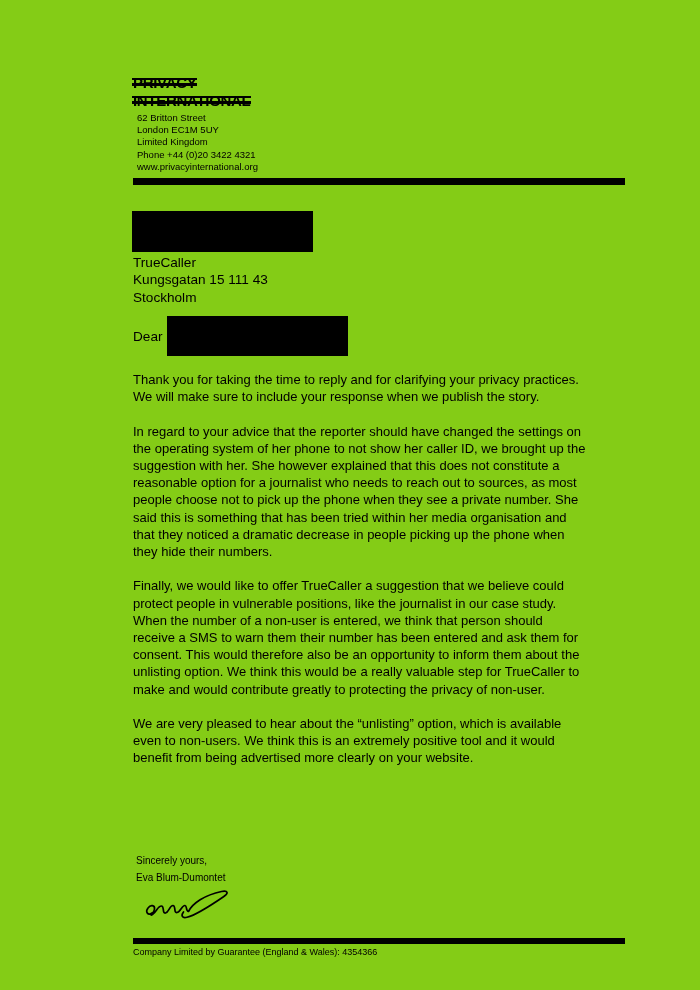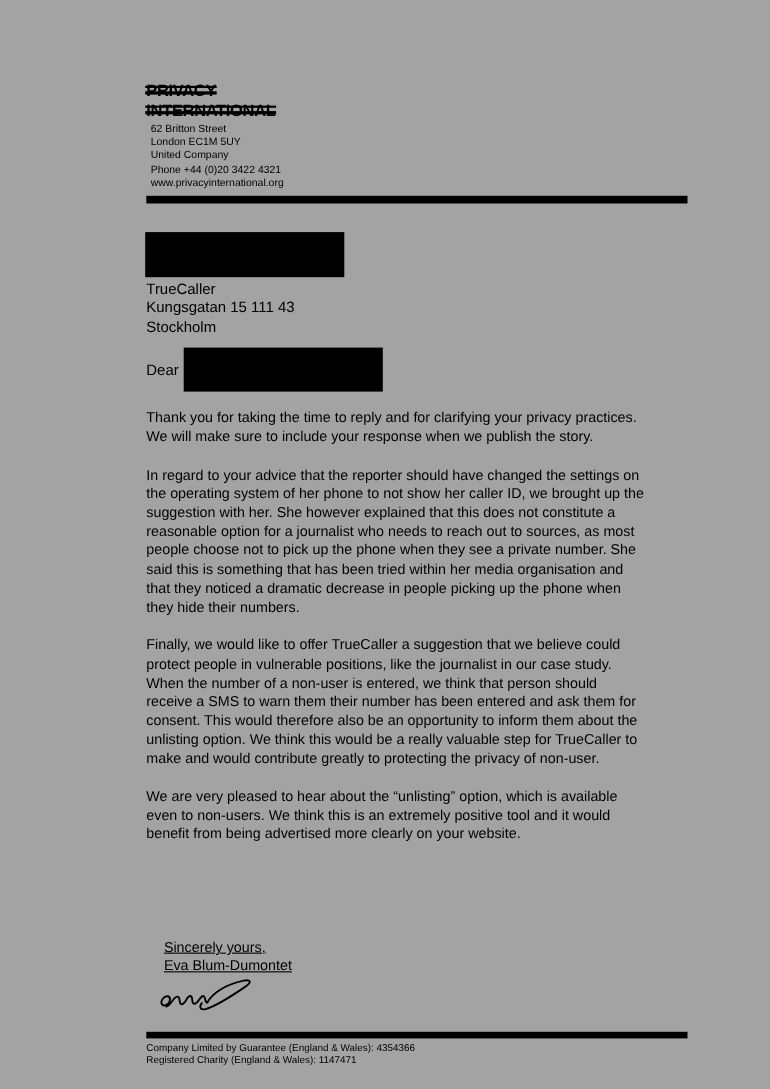--- a/index.html
+++ b/index.html
@@ -1,20 +1,20 @@
 <!DOCTYPE html>
 <html><head>
 <meta charset="utf-8">
 <style>
   * { margin:0; padding:0; box-sizing:border-box; }
   html,body { background:#ffffff; }
   .page {
     position:relative;
     width:700px; height:990px;
-    background:#a3a3a3;
+    background:#84cc16;
     font-family:"Liberation Sans", sans-serif;
     color:#000;
     overflow:hidden;
   }
   .content { position:absolute; left:133px; top:0; width:500px; height:100%; }
 
   
   .logo { position:absolute; top:74px; left:0; font-weight:bold; font-size:15px; line-height:18px; letter-spacing:-0.3px; }
   .logo-word { position:relative; display:inline-block; }
   .logo-word::before, .logo-word::after {
@@ -33,41 +33,41 @@
   .redaction-recipient { position:absolute; top:211px; left:-1px; width:181px; height:41px; }
 
   .recipient { position:absolute; top:254px; left:0; font-size:13.6px; line-height:17.3px; }
 
   .salutation { position:absolute; top:322px; left:0; height:28px; display:flex; align-items:center; font-size:13.6px; }
   .redaction-salutation { width:181px; height:40px; margin-left:5px; }
 
   .body-text { position:absolute; top:371px; left:0; font-size:13px; line-height:17.2px; }
   .body-text p { white-space:pre; margin:0 0 17.2px 0; }
 
-  .closing { position:absolute; top:852px; left:16px; font-size:13px; line-height:17.2px;text-decoration:underline; }
+  .closing { position:absolute; top:852px; left:3px; font-size:10px; line-height:17.2px; }
 
   .signature { position:absolute; top:886px; left:10px; }
 
   .footer-text { position:absolute; top:947px; left:0; font-size:9px; line-height:11.4px; }
 </style>
 </head>
 <body>
 
 <div class="page">
   <div class="content">
 
     <div class="logo">
       <div><span class="logo-word">PRIVACY</span></div>
       <div><span class="logo-word">INTERNATIONAL</span></div>
     </div>
 
     <div class="letterhead-address">
       <div>62 Britton Street</div>
       <div>London EC1M 5UY</div>
-      <div>United Company</div>
+      <div>Limited Kingdom</div>
       <div>Phone +44 (0)20 3422 4321</div>
       <div>www.privacyinternational.org</div>
     </div>
 
     <div class="bar bar-top"></div>
 
     <div class="redaction redaction-recipient"></div>
     <div class="recipient">
       <div>TrueCaller</div>
       <div>Kungsgatan 15 111 43</div>
@@ -111,17 +111,16 @@
       <path d="M9,27 c-4,3 -7,-1 -4,-5 c2.5,-3.5 7,-3 6.5,1 c-0.5,4.5 -5.5,7.5 -2,5.5
                c4,-2.2 5,-8.5 9,-8.5 c3,0 0.5,7.5 4,7 c3.5,-0.5 4,-7.5 7.5,-7.5
                c3,0 0.5,7.5 4,7 c3.5,-0.5 5,-7.5 8,-7 c2.2,0.4 0.6,5.6 3.5,6
                c4,-8 16,-16.5 33,-20 c6.5,-1.3 7.5,1.5 2,5.2
                c-12,8.2 -28.5,18.5 -36.5,20.6 c-5,1.3 -6.2,-2 -3.5,-5.3" fill="none" stroke="#000" stroke-width="1.7" stroke-linecap="round" stroke-linejoin="round"></path>
     </svg>
 
     <div class="bar bar-bottom"></div>
     <div class="footer-text">
       <div>Company Limited by Guarantee (England &amp; Wales): 4354366</div>
-      <div>Registered Charity (England &amp; Wales): 1147471</div>
     </div>
 
   </div>
 </div>
 
 </body></html>

